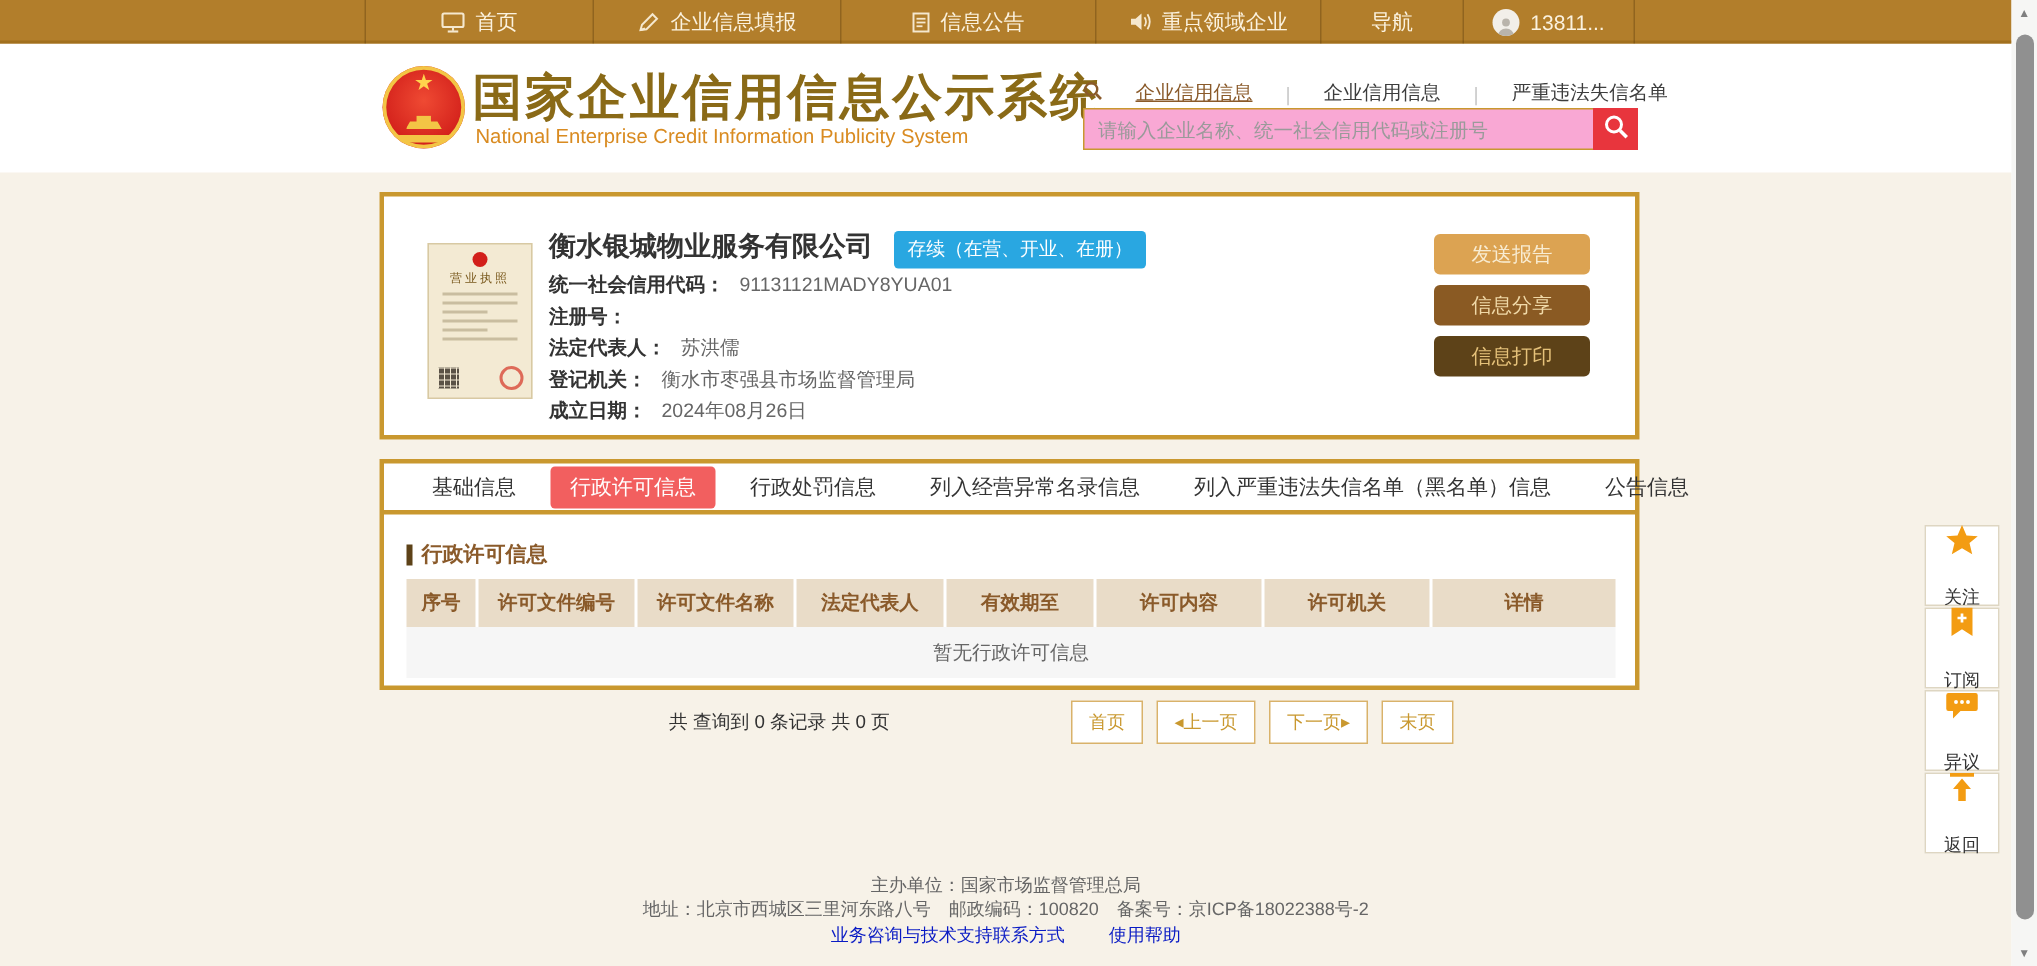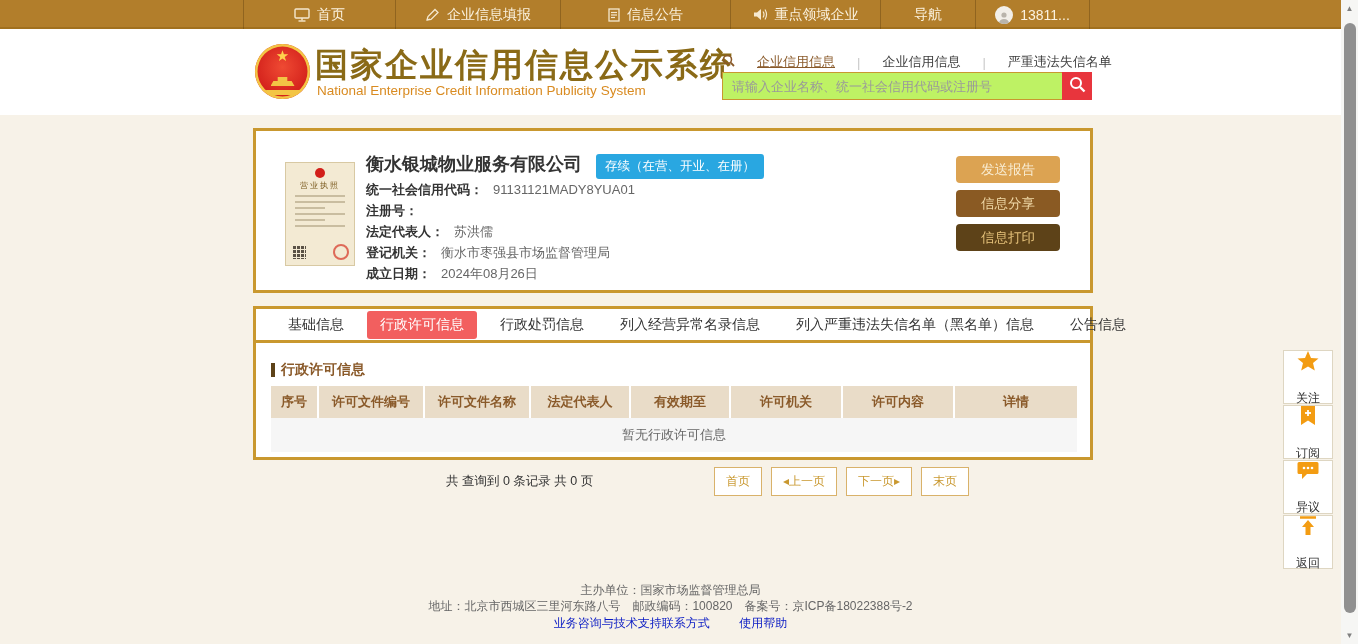--- a/index.html
+++ b/index.html
@@ -23,21 +23,21 @@
                  background:linear-gradient(#f3c545,#f3c545); clip-path:polygon(0 100%,12% 45%,30% 45%,30% 0,70% 0,70% 45%,88% 45%,100% 100%); }
   .emblem-ribbon { position:absolute; bottom:4px; left:50%; transform:translateX(-50%); width:34px; height:5px; background:#f3c545; border-radius:0 0 10px 10px; }
   .site-title { position:absolute; left:315px; top:12px; font-size:33px; font-weight:bold; color:#8a6a17; letter-spacing:2px; }
   .site-subtitle { position:absolute; left:317px; top:52px; font-size:13.5px; color:#d98b21; }
 
   .search-links { position:absolute; left:722px; top:22px; display:flex; align-items:center; gap:22px; font-size:13px; color:#444; }
   .search-links .lnk-active { color:#8a5a2a; text-decoration:underline; cursor:pointer; }
   .search-links .lnk { color:#3d3d3d; cursor:pointer; }
   .search-links .sep { color:#c8c8c8; }
   .search-box { position:absolute; left:722px; top:41px; width:370px; height:28px; display:flex; }
-  .search-input { flex:1; height:28px; border:1px solid #c9982f; border-right:none; padding:0 9px; font-size:13px; color:#333; outline:none; background:#bef264; font-family:inherit; }
+  .search-input { flex:1; height:28px; border:1px solid #c9982f; border-right:none; padding:0 9px; font-size:13px; color:#333; outline:none; background:#f9a8d4; font-family:inherit; }
   .search-input::placeholder { color:#9a9a9a; }
   .search-btn { width:30px; height:28px; background:#e8353d; border:none; display:flex; align-items:center; justify-content:center; cursor:pointer; }
 
   
   .content-bg { position:absolute; top:115px; left:0; width:1341px; height:529px; background:#f7f2e8; }
 
   
   .company-card { position:absolute; left:253px; top:128px; width:840px; height:165px; background:#fff; border:3px solid #c9982f; }
   .license { position:absolute; left:29px; top:31px; width:70px; height:104px; background:#f3ead3; border:1px solid #d8c9a3; padding:3px; text-align:center; }
   .license-emblem { width:10px; height:10px; border-radius:50%; background:#d21f1a; margin:2px auto 2px; }
@@ -255,22 +255,22 @@
       <span>行政许可信息</span>
     </div>
 
     <div class="ptable">
       <div class="thead">
         <div class="th w0">序号</div>
         <div class="th w1">许可文件编号</div>
         <div class="th w2">许可文件名称</div>
         <div class="th w3">法定代表人</div>
         <div class="th w4">有效期至</div>
+        <div class="th w6">许可内容</div>
         <div class="th w5">许可机关</div>
-        <div class="th w6">许可内容</div>
         <div class="th w7">详情</div>
       </div>
       <div class="empty-row">暂无行政许可信息</div>
     </div>
 
     <div class="pager">
       <div class="pager-summary">共 查询到 0 条记录 共 0 页</div>
       <div class="pager-buttons">
         <button class="pg-btn">首页</button>
         <button class="pg-btn">◂上一页</button>

